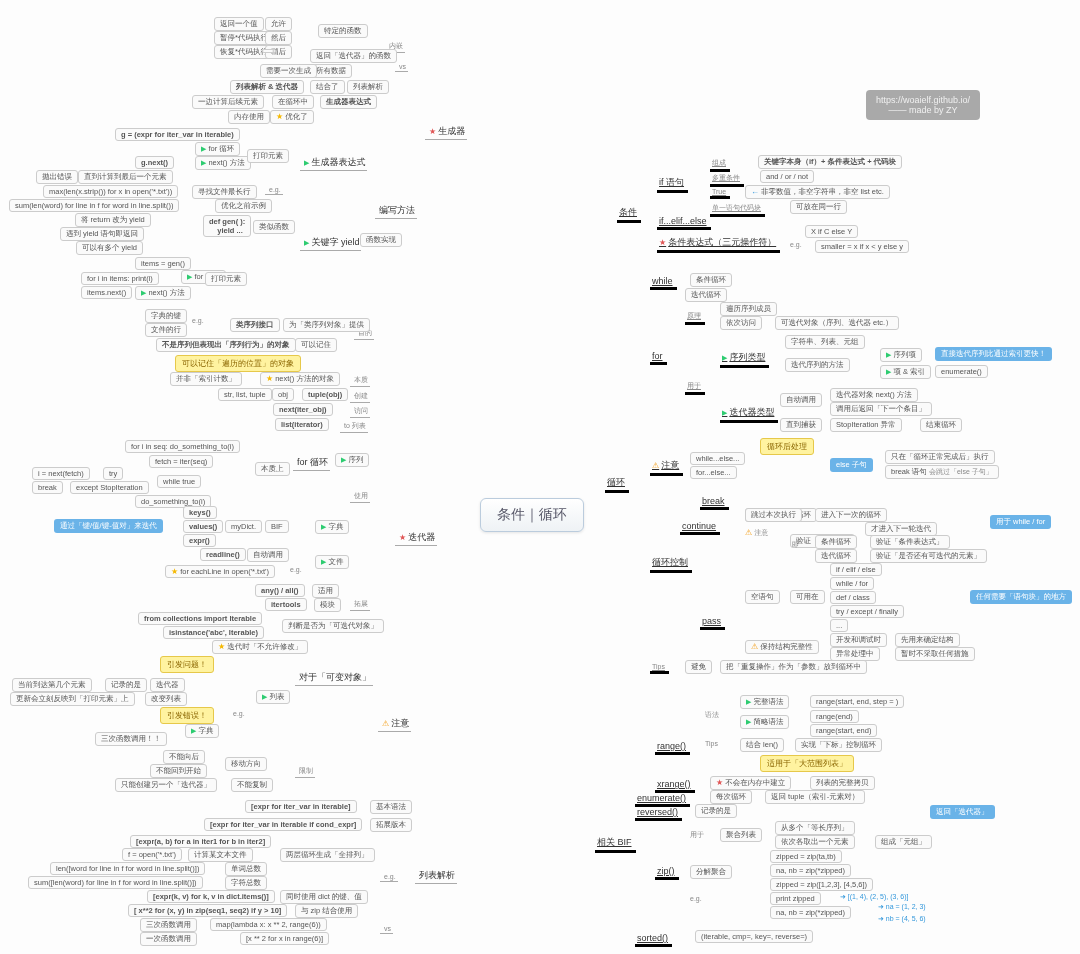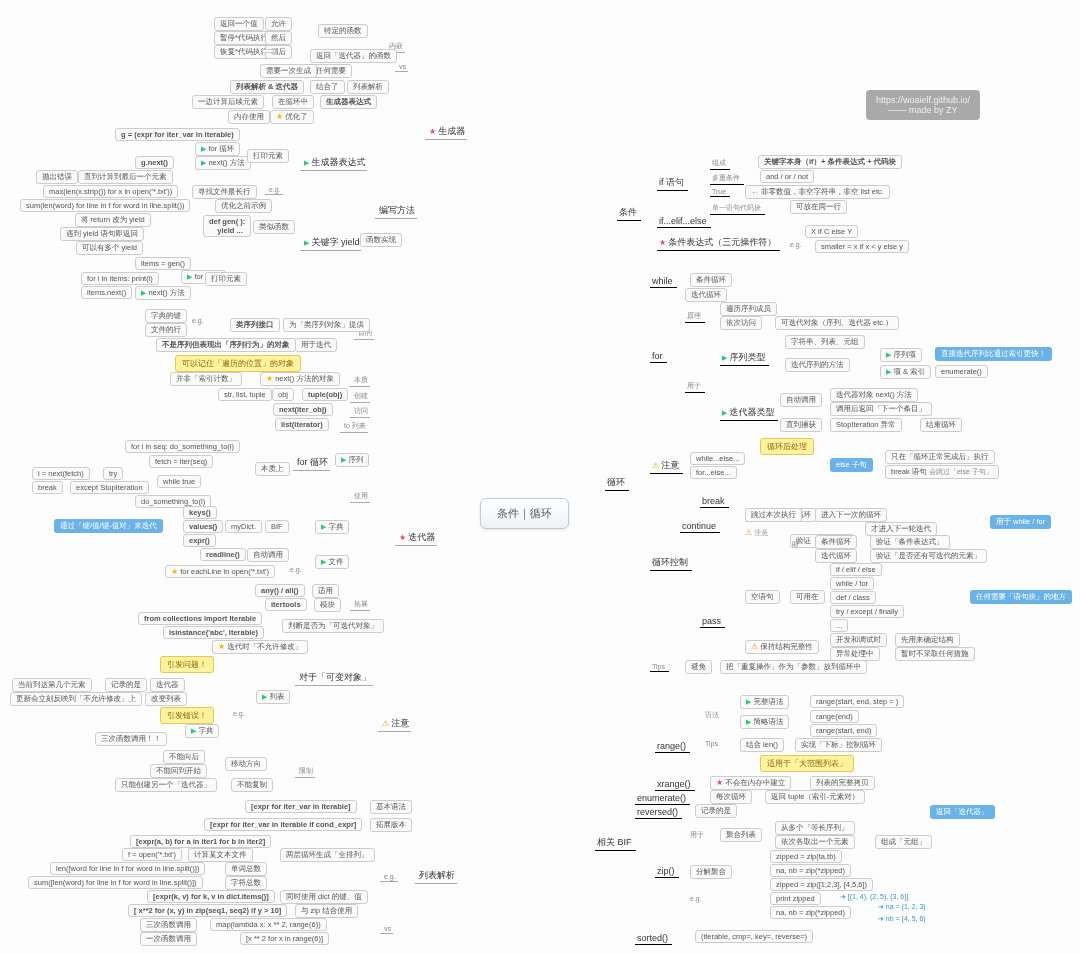--- a/index.html
+++ b/index.html
@@ -25,33 +25,34 @@
     text-align: center;
   }
   .root {
     position: absolute;
     left: 480px;
     top: 498px;
     background: linear-gradient(#fff, #eef2f5);
     border: 1px solid #bcd;
     border-radius: 6px;
     padding: 7px 16px;
-    font-size: 11px;
+    font-size: 14px;
     font-weight: 500;
     color: #556;
     box-shadow: 0 1px 3px rgba(0,0,0,0.1);
   }
   .node {
     position: absolute;
     white-space: nowrap;
   }
   .branch-r {
-    border-bottom: 1px solid #000000;
+    border-bottom: 3px solid #000000;
     padding: 1px 4px 1px 2px;
     font-size: 9px;
+    text-decoration: underline;
   }
   .branch-l {
     border-bottom: 1px solid #aaa;
     padding: 1px 2px 1px 4px;
     font-size: 9px;
     text-align: right;
   }
   .leaf {
     border: 1px solid #ccc;
     border-radius: 3px;
@@ -213,21 +214,21 @@
 <div class="node leaf" style="left:770px;top:892px">print zipped</div>
 <div class="node label-b" style="left:840px;top:893px">➜ <span>[(1, 4), (2, 5), (3, 6)]</span></div>
 <div class="node leaf" style="left:770px;top:906px">na, nb = zip(*zipped)</div>
 <div class="node label-b" style="left:878px;top:903px">➜ <span>na = (1, 2, 3)</span></div>
 <div class="node label-b" style="left:878px;top:915px">➜ <span>nb = (4, 5, 6)</span></div>
 <div class="node branch-r" style="left:635px;top:932px">sorted()</div>
 <div class="node leaf" style="left:695px;top:930px">(iterable, cmp=, key=, reverse=)</div>
 
 <div class="node branch-l" style="left:425px;top:124px"><span class="icon-star">★</span><span>生成器</span></div>
 <div class="node branch-l sub" style="left:395px;top:62px">vs</div>
-<div class="node leaf" style="left:310px;top:64px">任何需要</div>
+<div class="node leaf" style="left:310px;top:64px">所有数据</div>
 <div class="node leaf" style="left:260px;top:64px; text-align:right">需要一次生成</div>
 <div class="node leaf" style="left:347px;top:80px">列表解析</div>
 <div class="node leaf" style="left:230px;top:80px"><b>列表解析 &amp; 迭代器</b></div>
 <div class="node leaf" style="left:310px;top:80px">结合了</div>
 <div class="node leaf" style="left:192px;top:95px">一边计算后续元素</div>
 <div class="node leaf" style="left:272px;top:95px">在循环中</div>
 <div class="node leaf" style="left:320px;top:95px"><b>生成器表达式</b></div>
 <div class="node leaf" style="left:228px;top:110px">内存使用</div>
 <div class="node leaf" style="left:270px;top:110px"><span class="icon-star-y">★</span><span>优化了</span></div>
 
@@ -250,21 +251,21 @@
 <div class="node sub branch-l" style="left:265px;top:185px">e.g.</div>
 <div class="node leaf" style="left:115px;top:128px"><b>g = (expr for iter_var in iterable)</b></div>
 <div class="node leaf" style="left:195px;top:142px"><span class="icon-play">▶</span><span>for 循环</span></div>
 <div class="node leaf" style="left:195px;top:156px"><span class="icon-play">▶</span><span>next() 方法</span></div>
 <div class="node leaf" style="left:247px;top:149px">打印元素</div>
 <div class="node leaf" style="left:135px;top:156px"><b>g.next()</b></div>
 <div class="node leaf" style="left:36px;top:170px">抛出错误</div>
 <div class="node leaf" style="left:78px;top:170px">直到计算到最后一个元素</div>
 <div class="node leaf" style="left:43px;top:185px">max(len(x.strip()) for x in open('*.txt'))</div>
 <div class="node leaf" style="left:192px;top:185px">寻找文件最长行</div>
-<div class="node leaf" style="left:20px;top:199px">sum(len(word) for line in f for word in line.split())</div>
+<div class="node leaf" style="left:9px;top:199px">sum(len(word) for line in f for word in line.split())</div>
 <div class="node leaf" style="left:215px;top:199px">优化之前示例</div>
 
 <div class="node branch-l" style="left:300px;top:235px"><span class="icon-play">▶</span><span>关键字 yield</span></div>
 <div class="node leaf" style="left:360px;top:233px">函数实现</div>
 <div class="node leaf" style="left:203px;top:215px"><b>def gen( ):<br>&nbsp;&nbsp;&nbsp;&nbsp;yield ...</b></div>
 <div class="node leaf" style="left:253px;top:220px">类似函数</div>
 <div class="node leaf" style="left:75px;top:213px">将 return 改为 yield</div>
 <div class="node leaf" style="left:60px;top:227px">遇到 yield 语句即返回</div>
 <div class="node leaf" style="left:76px;top:241px">可以有多个 yield</div>
 <div class="node leaf" style="left:135px;top:257px">items = gen()</div>
@@ -276,21 +277,21 @@
 <div class="node leaf" style="left:135px;top:286px"><span class="icon-play">▶</span><span>next() 方法</span></div>
 
 <div class="node branch-l" style="left:395px;top:530px"><span class="icon-star">★</span><span>迭代器</span></div>
 <div class="node branch-l sub" style="left:354px;top:327px">目的</div>
 <div class="node leaf" style="left:230px;top:318px"><b>类序列接口</b></div>
 <div class="node leaf" style="left:283px;top:318px">为「类序列对象」提供</div>
 <div class="node leaf" style="left:145px;top:309px">字典的键</div>
 <div class="node leaf" style="left:145px;top:323px">文件的行</div>
 <div class="node sub" style="left:192px;top:317px">e.g.</div>
 <div class="node leaf" style="left:156px;top:338px"><b>不是序列但表现出「序列行为」的对象</b></div>
-<div class="node leaf" style="left:295px;top:338px">用于迭代</div>
+<div class="node leaf" style="left:295px;top:338px">可以记住</div>
 <div class="node highlight-y" style="left:175px;top:355px">可以记住「遍历的位置」的对象</div>
 
 <div class="node branch-l sub" style="left:350px;top:374px">本质</div>
 <div class="node leaf" style="left:170px;top:372px">并非「索引计数」</div>
 <div class="node leaf" style="left:260px;top:372px"><span class="icon-star-y">★</span><span>next() 方法的对象</span></div>
 <div class="node branch-l sub" style="left:350px;top:390px">创建</div>
 <div class="node leaf" style="left:218px;top:388px">str, list, tuple</div>
 <div class="node leaf" style="left:272px;top:388px">obj</div>
 <div class="node leaf" style="left:302px;top:388px"><b>tuple(obj)</b></div>
 <div class="node branch-l sub" style="left:350px;top:405px">访问</div>
@@ -335,21 +336,21 @@
 <div class="node leaf" style="left:282px;top:619px">判断是否为「可迭代对象」</div>
 
 <div class="node branch-l" style="left:378px;top:716px"><span class="icon-warn">⚠</span><span>注意</span></div>
 <div class="node branch-l" style="left:295px;top:670px">对于「可变对象」</div>
 <div class="node leaf" style="left:212px;top:640px"><span class="icon-star-y">★</span><span>迭代时「不允许修改」</span></div>
 <div class="node leaf" style="left:256px;top:690px"><span class="icon-play">▶</span><span>列表</span></div>
 <div class="node sub" style="left:233px;top:710px">e.g.</div>
 <div class="node leaf" style="left:12px;top:678px">当前到达第几个元素</div>
 <div class="node leaf" style="left:105px;top:678px">记录的是</div>
 <div class="node leaf" style="left:150px;top:678px">迭代器</div>
-<div class="node leaf" style="left:10px;top:692px">更新会立刻反映到「不允许修改」上</div>
+<div class="node leaf" style="left:10px;top:692px">更新会立刻反映到「打印元素」上</div>
 <div class="node leaf" style="left:145px;top:692px">改变列表</div>
 <div class="node highlight-y" style="left:160px;top:656px">引发问题！</div>
 <div class="node leaf" style="left:185px;top:724px"><span class="icon-play">▶</span><span>字典</span></div>
 <div class="node leaf" style="left:95px;top:732px">三次函数调用！！</div>
 <div class="node highlight-y" style="left:160px;top:707px">引发错误！</div>
 
 <div class="node branch-l sub" style="left:295px;top:765px">限制</div>
 <div class="node leaf" style="left:225px;top:757px">移动方向</div>
 <div class="node leaf" style="left:163px;top:750px">不能向后</div>
 <div class="node leaf" style="left:150px;top:764px">不能回到开始</div>

